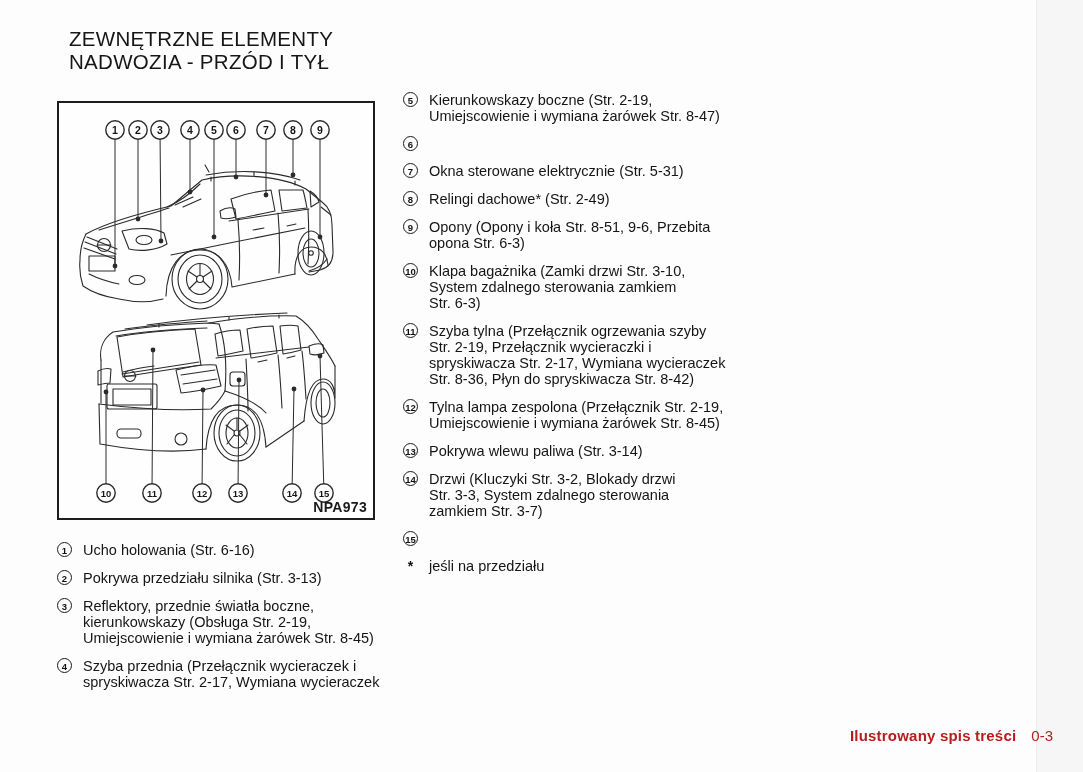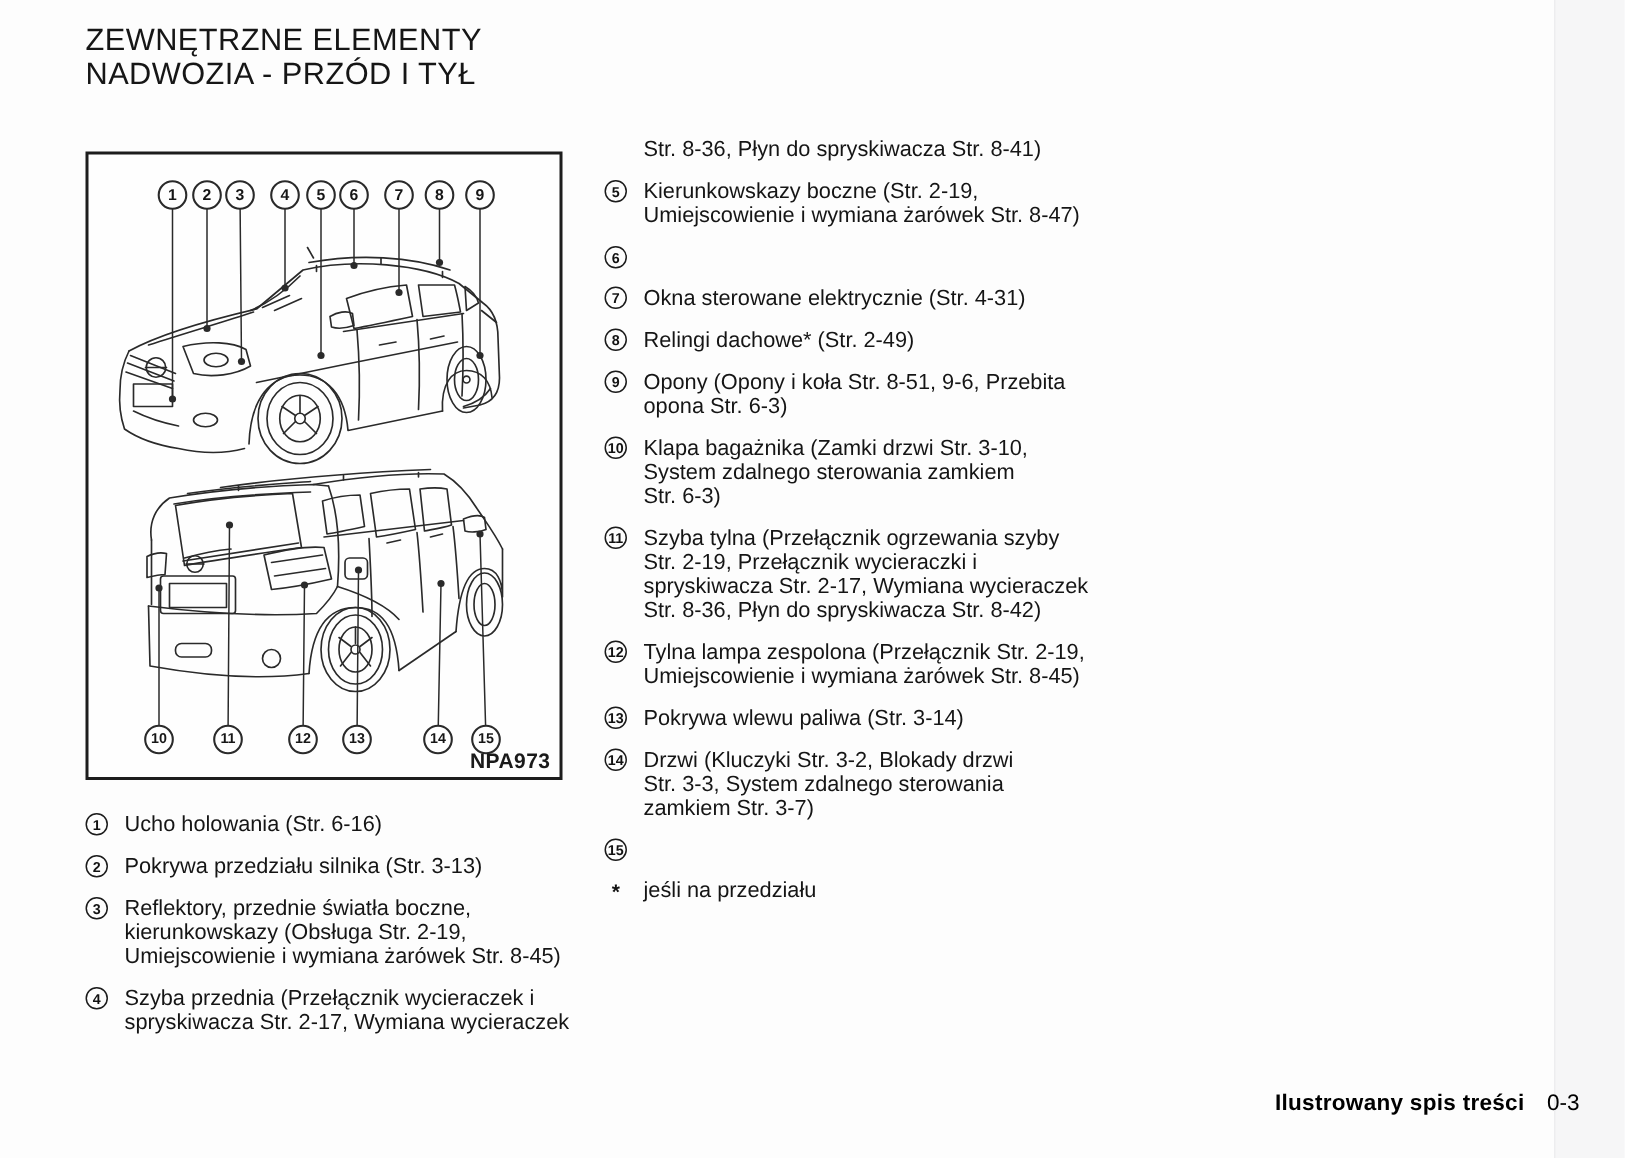--- a/index.html
+++ b/index.html
@@ -35,31 +35,31 @@
   .legend-num{
     flex:0 0 15px;width:15px;height:15px;border:1.3px solid #1b1b1b;border-radius:50%;
     font-size:9.5px;font-weight:bold;line-height:15px;text-align:center;
     box-sizing:border-box;margin-right:11px;margin-top:0px;color:#111;
   }
   .legend-num.plain{border:none;font-size:14px;font-weight:bold;line-height:16px;}
   .legend-text{white-space:pre-line;}
   .legend-item.continuation{padding-left:26px;}
   .page-footer{
     position:absolute;top:727px;right:30px;
-    font-size:15px;color:#000000;text-align:center;
+    font-size:15px;color:#b91c1c;text-align:center;
   }
   .footer-section{font-weight:bold;letter-spacing:0.2px;}
   .footer-page{font-weight:normal;margin-left:15px;}
 </style>
 </head>
 <body>
 
 <div class="page-edge-shade"></div>
 
-<h1 class="page-title" style="margin:0;">ZEWNĘTRZNE ELEMENTY
+<h1 class="page-title" style="margin:12px;">ZEWNĘTRZNE ELEMENTY
 NADWOZIA - PRZÓD I TYŁ</h1>
 
 <div class="diagram-box">
   <svg width="318" height="419" viewBox="0 0 318 419">
     <g stroke="#2a2a2a" stroke-width="1.1" fill="none" stroke-linecap="round" stroke-linejoin="round">
 
       <g>
 
         <path d="M27,131 C47,120 82,110 112,103 L143,77 C177,69 223,73 247,86 L263,99 C270,104 273,112 273,122 L274,149 C274,160 269,165 261,167 L250,169"></path>
 
@@ -273,34 +273,31 @@
 kierunkowskazy (Obsługa Str. 2-19,
 Umiejscowienie i wymiana żarówek Str. 8-45)</div>
     </div>
     <div class="legend-item">
       <span class="legend-num">4</span>
       <div class="legend-text">Szyba przednia (Przełącznik wycieraczek i
 spryskiwacza Str. 2-17, Wymiana wycieraczek</div>
     </div>
   </div>
 <div class="legend-col legend-col-right" id="legend-right">
-    <div class="legend-item continuation">
-      <div class="legend-text">Str. 8-36, Płyn do spryskiwacza Str. 8-41)</div>
-    </div>
     <div class="legend-item">
       <span class="legend-num">5</span>
       <div class="legend-text">Kierunkowskazy boczne (Str. 2-19,
 Umiejscowienie i wymiana żarówek Str. 8-47)</div>
     </div>
     <div class="legend-item">
       <span class="legend-num">6</span>
     </div>
     <div class="legend-item">
       <span class="legend-num">7</span>
-      <div class="legend-text">Okna sterowane elektrycznie (Str. 4-31)</div>
+      <div class="legend-text">Okna sterowane elektrycznie (Str. 5-31)</div>
     </div>
     <div class="legend-item">
       <span class="legend-num">8</span>
       <div class="legend-text">Relingi dachowe* (Str. 2-49)</div>
     </div>
     <div class="legend-item">
       <span class="legend-num">9</span>
       <div class="legend-text">Opony (Opony i koła Str. 8-51, 9-6, Przebita
 opona Str. 6-3)</div>
     </div>

